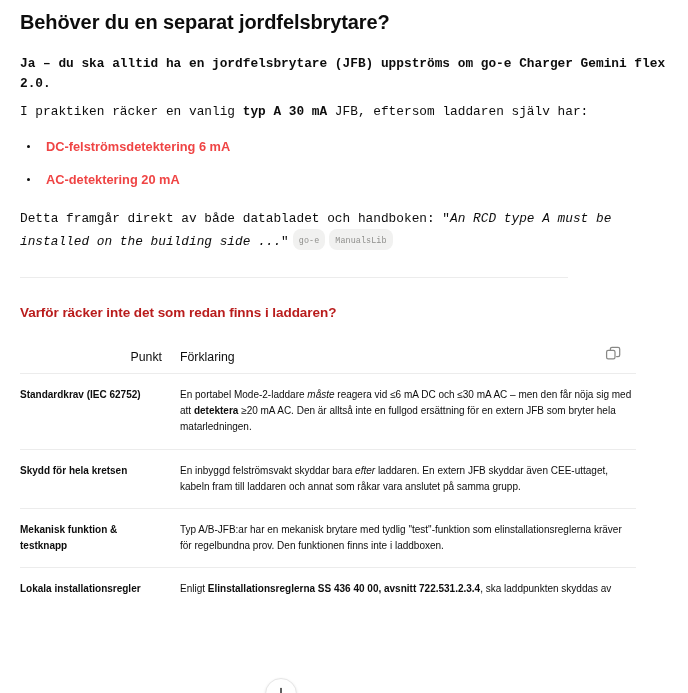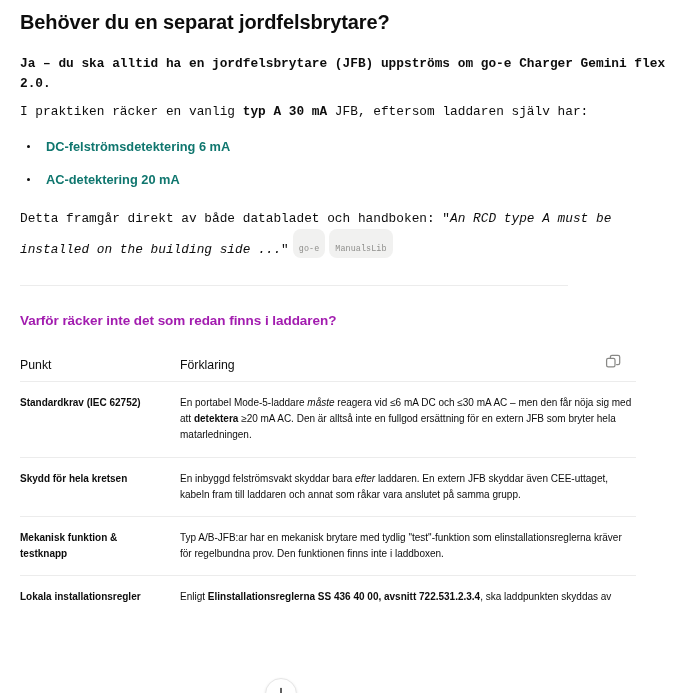--- a/index.html
+++ b/index.html
@@ -38,21 +38,21 @@
     padding-top: 9px;
     color: #0d0d0d;
     letter-spacing: -0.1px;
   }
 
   h3.sub-heading {
     font-size: 13.5px;
     font-weight: bold;
     line-height: 1.3;
     margin: 0;
-    color: #a21caf;
+    color: #b91c1c;
     letter-spacing: -0.05px;
   }
 
   
   p.para {
     font-size: 12.8px;
     line-height: 1.58;
     margin: 0;
     color: #0d0d0d;
     font-family: Liberation Mono, monospace;
@@ -77,41 +77,41 @@
     margin: 14px 0 0 0;
     padding: 0;
   }
   ul.bullets li {
     position: relative;
     font-size: 12.8px;
     font-weight: bold;
     line-height: 1.5;
     padding-left: 26px;
     margin-bottom: 14px;
-    color: #0f766e;
+    color: #ef4444;
   }
   ul.bullets li:before {
     content: "";
     position: absolute;
     left: 7px;
     top: 8px;
     width: 3.4px;
     height: 3.4px;
     border-radius: 50%;
     background: #0d0d0d;
   }
 
   
   .chip {
     display: inline-block;
     background: #f1f1f0;
     color: #8e8e8b;
     font-size: 8.4px;
     line-height: 1;
-    padding: 16px 6px 4px 6px;
+    padding: 8px 6px 4px 6px;
     border-radius: 8px;
     vertical-align: 2px;
     margin-left: 4px;
     font-style: normal;
     font-weight: normal;
     letter-spacing: 0.1px;
     white-space: nowrap;
   }
 
   
@@ -133,21 +133,21 @@
   }
   table.info-table th {
     text-align: left;
     font-size: 12.3px;
     font-weight: normal;
     color: #0d0d0d;
     padding: 0 0 9px 0;
     border-bottom: 1px solid #ececec;
     vertical-align: bottom;
   }
-  table.info-table th.col-1 { width: 160px; padding-right: 18px; }
+  table.info-table th.col-1 { width: 160px; padding-right: 18px; text-align: right; }
   table.info-table th.col-2 { width: 456px; }
 
   table.info-table td {
     font-size: 10px;
     line-height: 1.62;
     color: #0d0d0d;
     padding: 13px 0 13px 0;
     border-bottom: 1px solid #ececec;
     vertical-align: top;
   }
@@ -230,21 +230,21 @@
       <table class="info-table">
         <thead>
           <tr>
             <th class="col-1">Punkt</th>
             <th class="col-2">Förklaring</th>
           </tr>
         </thead>
         <tbody>
           <tr>
             <td class="cell-term">Standardkrav (IEC 62752)</td>
-            <td class="cell-desc"><span>En portabel Mode-5-laddare </span><i>måste</i><span> reagera vid ≤6 mA DC och ≤30 mA AC – men den får nöja sig med att </span><b>detektera</b><span> ≥20 mA AC. Den är alltså inte en fullgod ersättning för en extern JFB som bryter hela matarledningen.</span></td>
+            <td class="cell-desc"><span>En portabel Mode-2-laddare </span><i>måste</i><span> reagera vid ≤6 mA DC och ≤30 mA AC – men den får nöja sig med att </span><b>detektera</b><span> ≥20 mA AC. Den är alltså inte en fullgod ersättning för en extern JFB som bryter hela matarledningen.</span></td>
           </tr>
           <tr>
             <td class="cell-term">Skydd för hela kretsen</td>
             <td class="cell-desc"><span>En inbyggd felströmsvakt skyddar bara </span><i>efter</i><span> laddaren. En extern JFB skyddar även CEE-uttaget, kabeln fram till laddaren och annat som råkar vara anslutet på samma grupp.</span></td>
           </tr>
           <tr>
             <td class="cell-term">Mekanisk funktion &amp; testknapp</td>
             <td class="cell-desc"><span>Typ A/B-JFB:ar har en mekanisk brytare med tydlig "test"-funktion som elinstallationsreglerna kräver för regelbundna prov. Den funktionen finns inte i laddboxen.</span></td>
           </tr>
           <tr>

